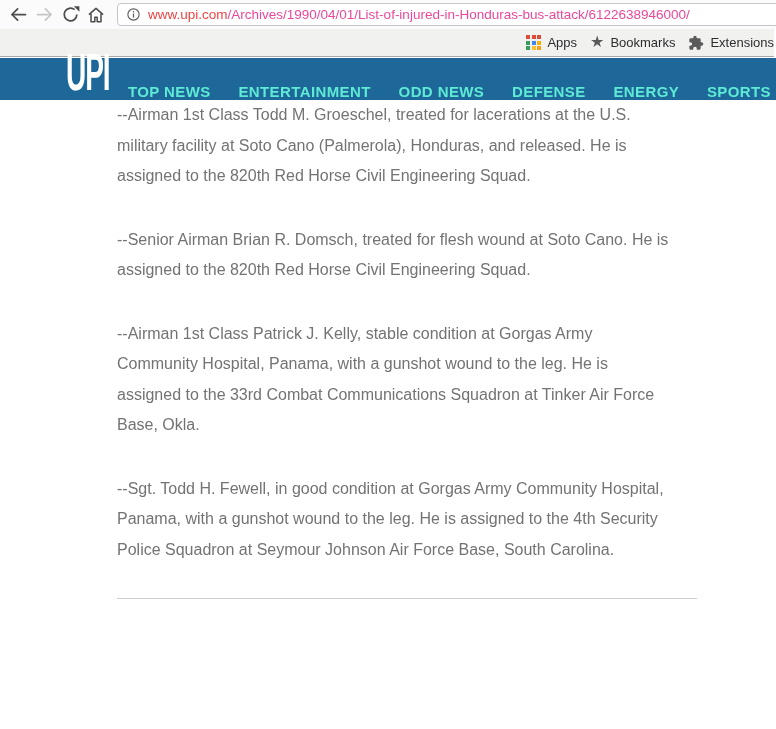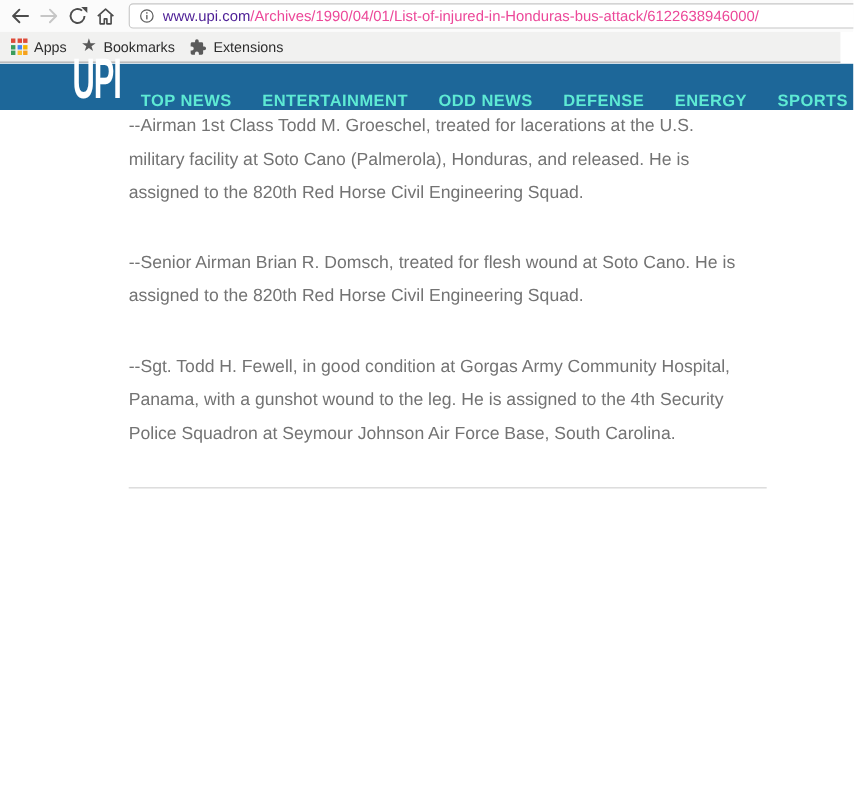--- a/index.html
+++ b/index.html
@@ -19,28 +19,28 @@
   .tbtn {
     width:26px; height:26px; display:flex; align-items:center; justify-content:center;
     flex:0 0 auto; cursor:pointer;
   }
   .urlbar {
     position:absolute; left:117px; right:-8px; top:3px; height:23px;
     background:#ffffff; border:1px solid #c6c6c6; border-radius:4px;
     display:flex; align-items:center; padding:0 8px; gap:7px;
   }
   .urlbar .urltext { font-size:13.5px; white-space:nowrap; overflow:hidden; }
-  .url-domain { color:#4c1d95; }
+  .url-domain { color:#ef4444; }
   .url-path { color:#ec4899; }
 
   
   .bookmarks {
-    position:absolute; top:29px; left:0; right:12px; height:28px;
+    position:absolute; top:29px; left:0; right:2px; height:28px;
     background:#f1f1f0; border-bottom:1px solid #a6a6a6;
-    display:flex; align-items:center; padding-left:10px; gap:13px;
+    display:flex; align-items:center; padding-left:10px; gap:13px;justify-content:flex-end;
   }
   .bm {
     display:flex; align-items:center; gap:6px; cursor:pointer;
     font-size:13px; color:#2d2d2d;
   }
   .apps-grid {
     width:15px; height:15px; display:grid;
     grid-template-columns:repeat(3,1fr); grid-template-rows:repeat(3,1fr);
     gap:1.5px;
   }
@@ -148,20 +148,24 @@
       <span>Extensions</span>
     </div>
   </div>
 
   <div class="content">
     <p>--Airman 1st Class Todd M. Groeschel, treated for lacerations at the U.S.
 military facility at Soto Cano (Palmerola), Honduras, and released. He is
 assigned to the 820th Red Horse Civil Engineering Squad.</p>
     <p>--Senior Airman Brian R. Domsch, treated for flesh wound at Soto Cano. He is
 assigned to the 820th Red Horse Civil Engineering Squad.</p>
+    <p>--Airman 1st Class Patrick J. Kelly, stable condition at Gorgas Army
+Community Hospital, Panama, with a gunshot wound to the leg. He is
+assigned to the 33rd Combat Communications Squadron at Tinker Air Force
+Base, Okla.</p>
     <p>--Sgt. Todd H. Fewell, in good condition at Gorgas Army Community Hospital,
 Panama, with a gunshot wound to the leg. He is assigned to the 4th Security
 Police Squadron at Seymour Johnson Air Force Base, South Carolina.</p>
     <hr class="divider">
   </div>
 
   <header class="site-header" style="background: rgb(29, 103, 153);">
     <div class="upi-logo">UPI</div>
     <nav class="site-nav">
       <span class="nav-item">TOP NEWS</span>

